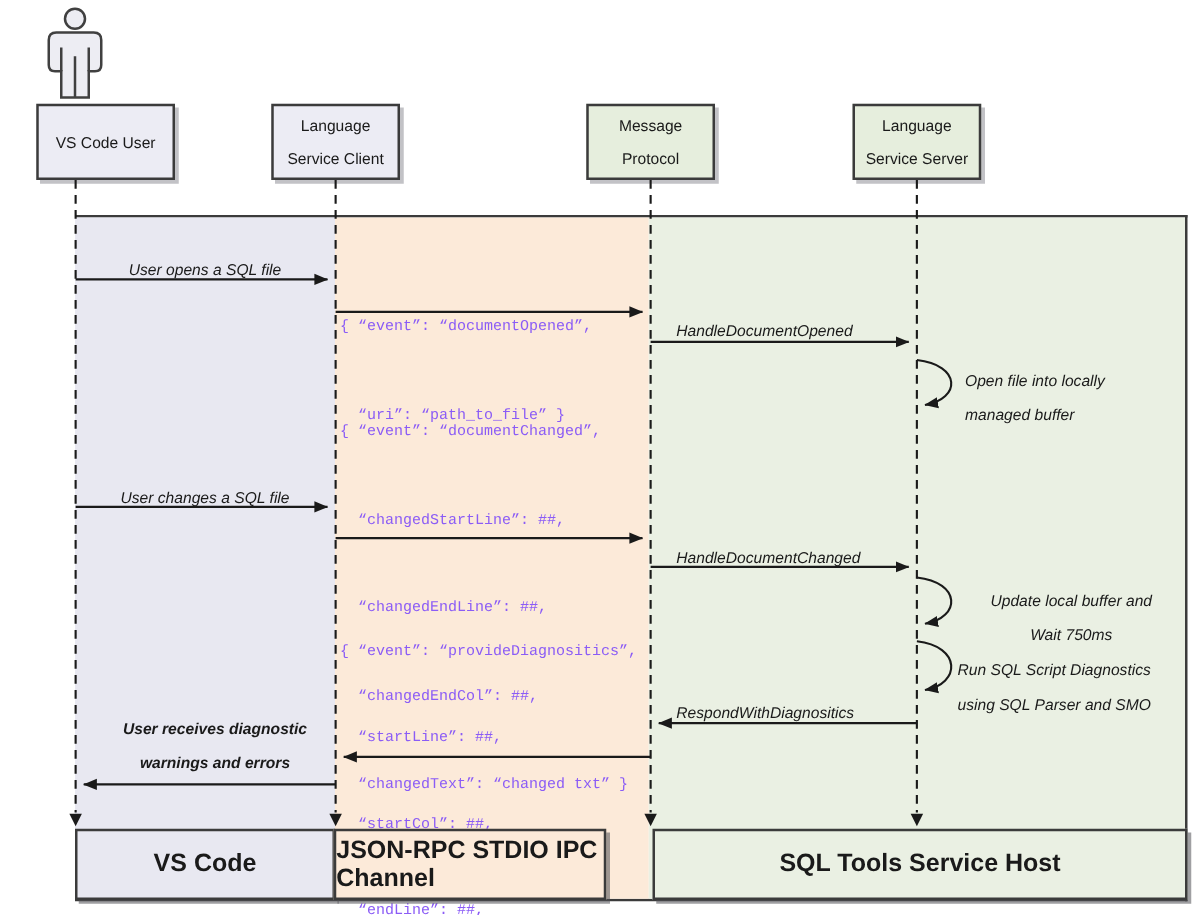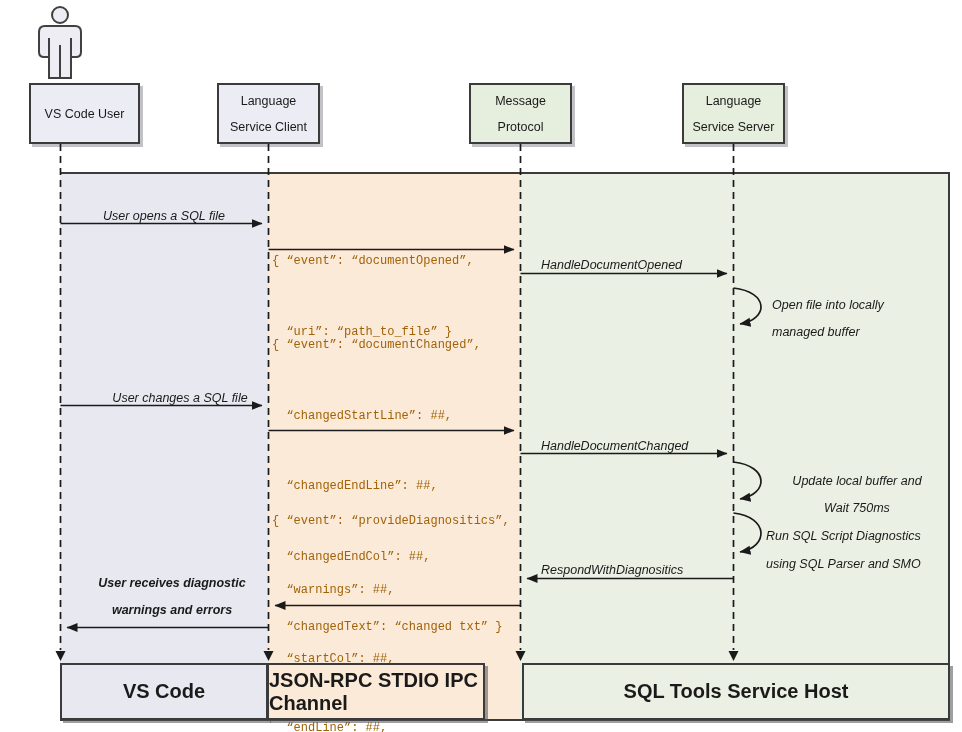--- a/index.html
+++ b/index.html
@@ -70,21 +70,21 @@
     line-height: 27px;
     white-space: nowrap;
   }
   .msg.center { text-align: center; }
   .payload {
     position: absolute;
     font-family: "Liberation Mono", "DejaVu Sans Mono", monospace;
     font-size: 12px;
     line-height: 23.5px;
     white-space: pre;
-    color: #a16207;
+    color: #8b5cf6;
   }
   .payload.tight { line-height: 23px; }
   .payload div { white-space: pre; }
   
   svg.overlay {
     position: absolute;
     left: 0; top: 0;
     pointer-events: none;
   }
   .wire { stroke: var(--ink); fill: none; }
@@ -111,21 +111,21 @@
     <span>Message</span>
     <span>Protocol</span>
   </div>
   <div class="abox green" style="left:682px; width:103px;">
     <span>Language</span>
     <span>Service Server</span>
   </div>
 
   <div class="msg center" style="left:60px; width:208px; top:203px;">User opens a SQL file</div>
   <div class="msg" style="left:541px; top:252px;">HandleDocumentOpened</div>
-  <div class="msg center" style="left:60px; width:208px; top:385px;padding-left:16px;">User changes a SQL file</div>
+  <div class="msg center" style="left:60px; width:208px; top:385px;">User changes a SQL file</div>
   <div class="msg" style="left:541px; top:433px;">HandleDocumentChanged</div>
   <div class="msg" style="left:541px; top:557px;">RespondWithDiagnositics</div>
   <div class="msg center" style="left:60px; width:224px; top:570px;font-weight:bold;">
     <div>User receives diagnostic</div>
     <div>warnings and errors</div>
   </div>
 
   <div class="msg" style="left:772px; top:292px;">
     <div>Open file into locally</div>
     <div>managed buffer</div>
@@ -145,21 +145,21 @@
   </div>
   <div class="payload" style="left:272px; top:287px;">
     <div>{ “event”: “documentChanged”,</div>
     <div>  “changedStartLine”: ##,</div>
     <div>  “changedEndLine”: ##,</div>
     <div>  “changedEndCol”: ##,</div>
     <div>  “changedText”: “changed txt” }</div>
   </div>
   <div class="payload tight" style="left:272px; top:464px;">
     <div>{ “event”: “provideDiagnositics”,</div>
-    <div>  “warnings”: ##,</div>
+    <div>  “startLine”: ##,</div>
     <div>  “startCol”: ##,</div>
     <div>  “endLine”: ##,</div>
     
     
   </div>
 
   <div class="fbox purple" style="left:60px; width:208px;">
     <span>VS Code</span>
   </div>
   <div class="fbox orange" style="left:267px; width:218px;">

